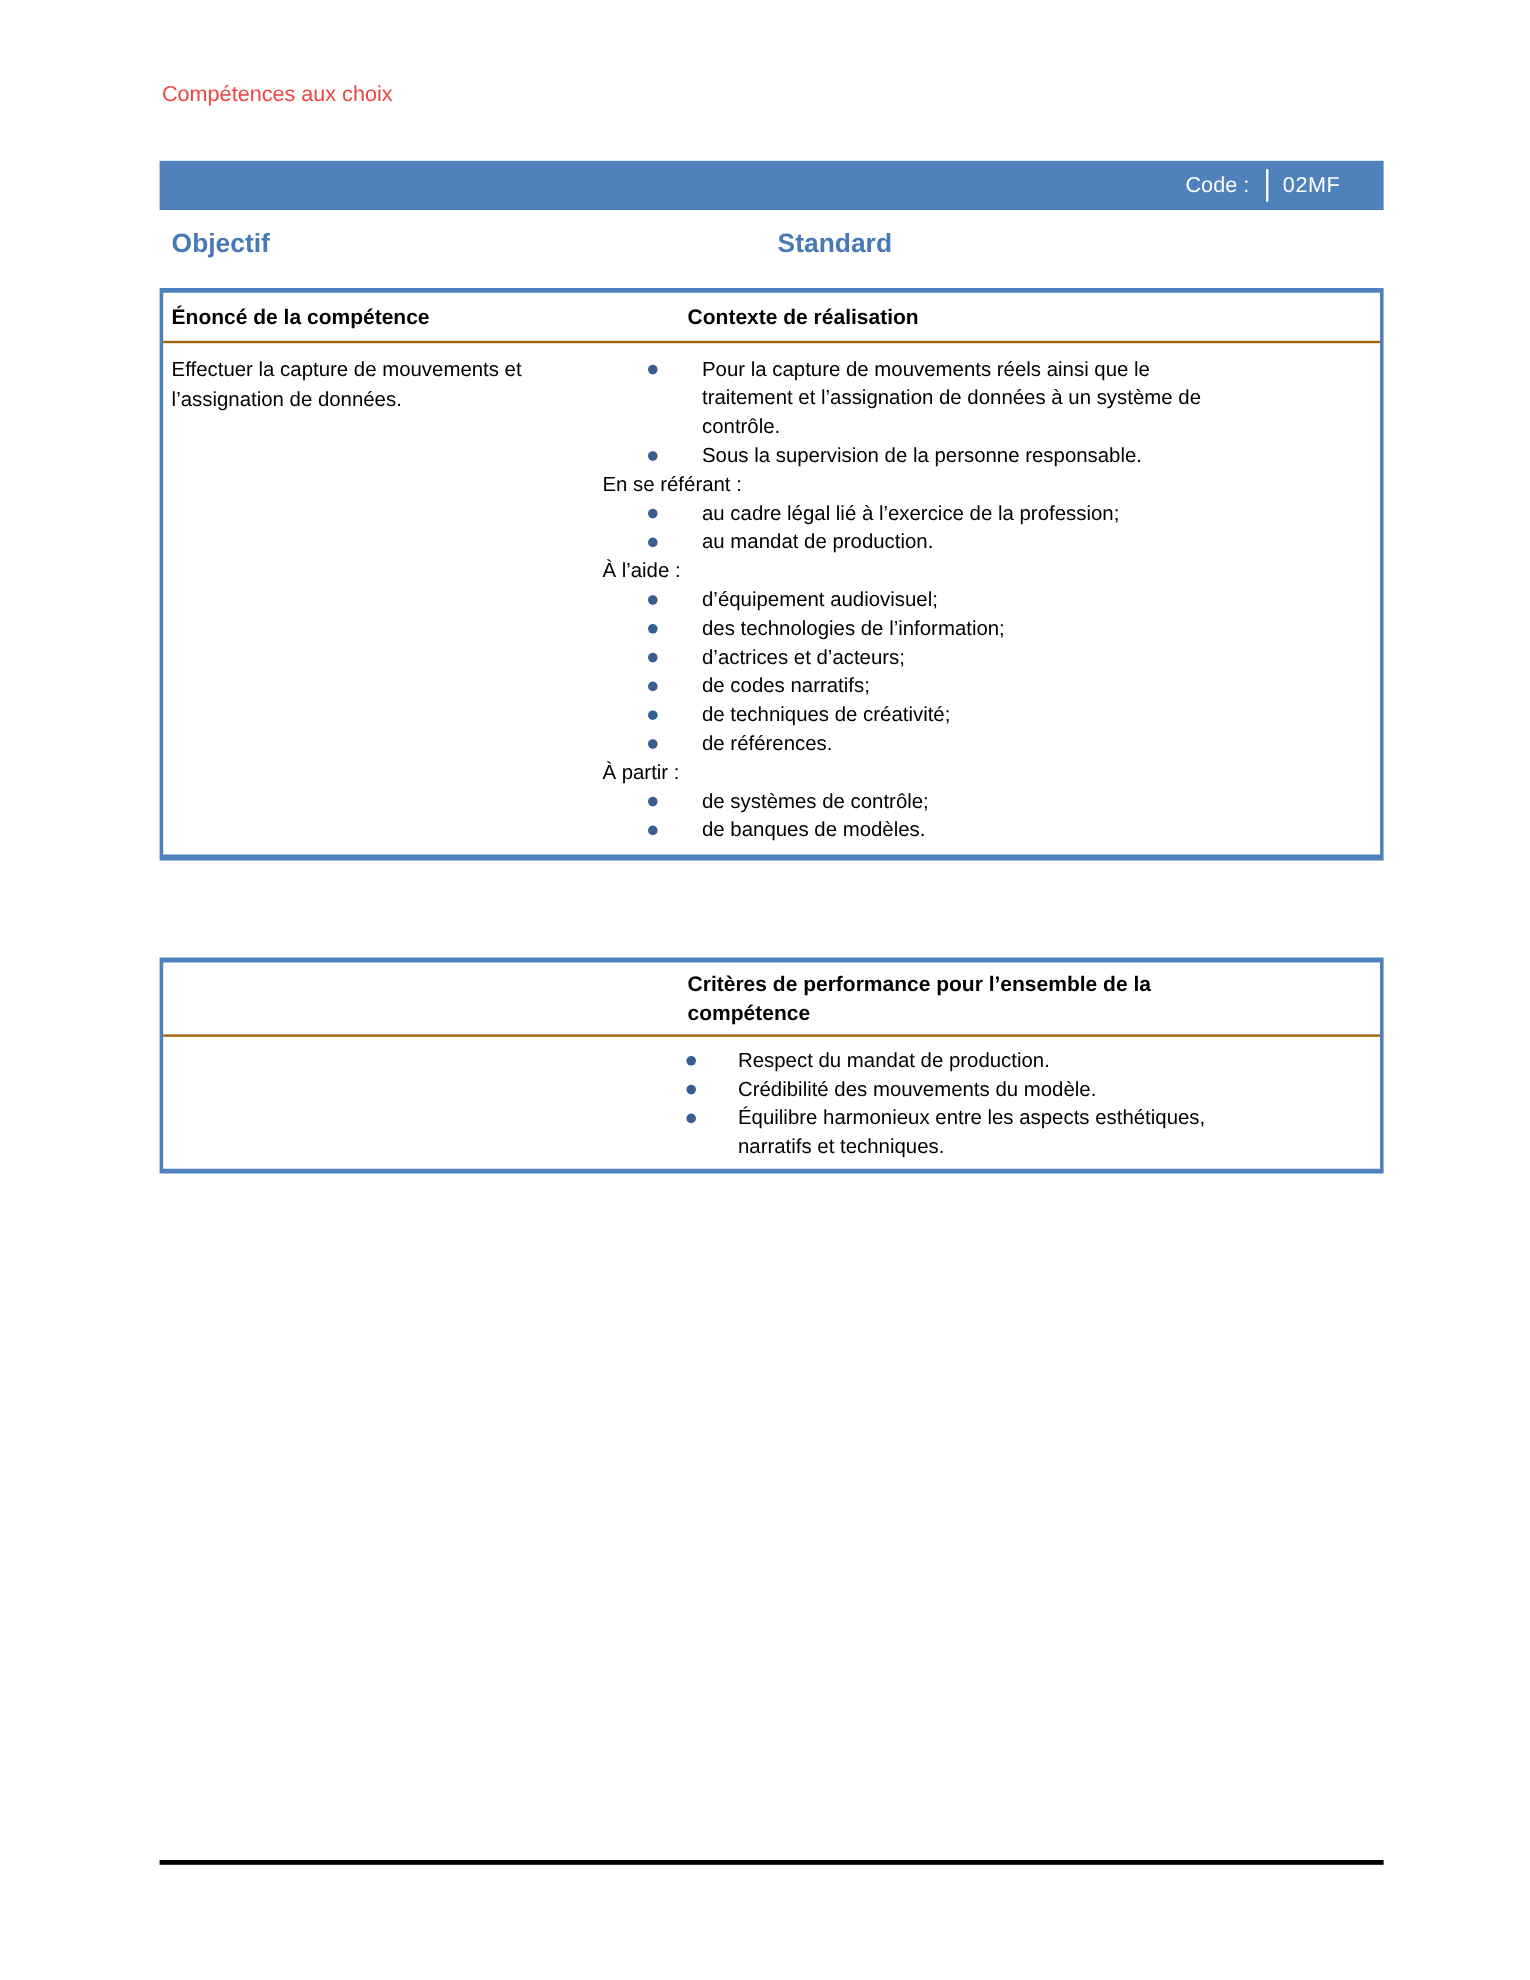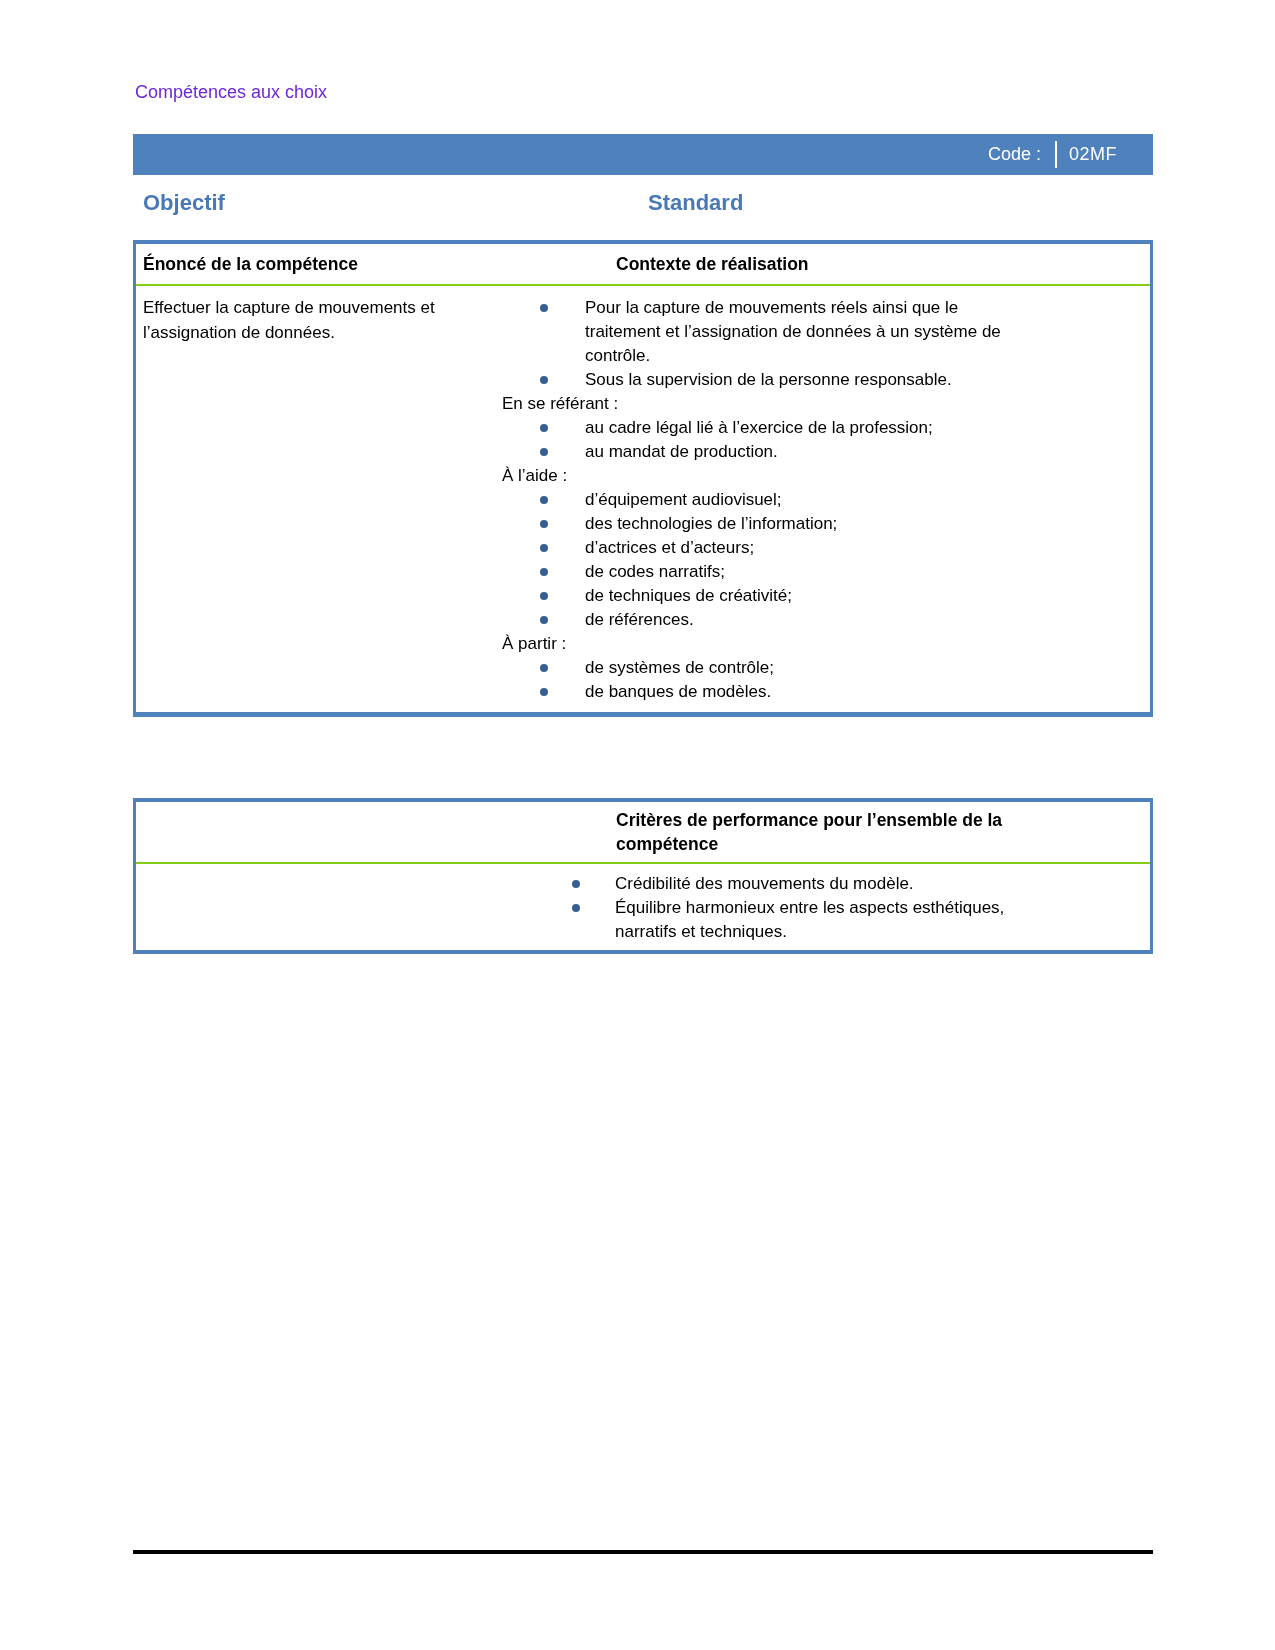--- a/index.html
+++ b/index.html
@@ -4,21 +4,21 @@
 <style>
   html,body{margin:0;padding:0;}
   body{
     width:1275px;height:1650px;background:#ffffff;position:relative;
     font-family:"Liberation Sans","DejaVu Sans",sans-serif;color:#000;
     -webkit-font-smoothing:antialiased;
   }
   .page{position:absolute;inset:0;overflow:hidden;}
 
   
-  .top-label{position:absolute;left:135px;top:82px;font-size:18px;color:#6d28d9;}
+  .top-label{position:absolute;left:135px;top:68px;font-size:18px;color:#ef4444;}
 
   
   .banner{
     position:absolute;left:133px;top:134px;width:1020px;height:41px;
     background:#4f81bd;box-sizing:border-box;
     display:flex;align-items:center;justify-content:flex-end;
     padding-right:36px;color:#fff;font-size:18px;
   }
   .code-sep{width:2px;height:27px;background:#ffffff;margin:0 12px 0 14px;flex:none;}
   .code-value{letter-spacing:0.5px;}
@@ -29,21 +29,21 @@
   .h-std{left:648px;}
 
   
   .tbl{
     position:absolute;left:133px;width:1020px;box-sizing:border-box;
     border:3px solid #4f81bd;border-top-width:4px;background:#fff;
   }
   .tbl1{top:240px;border-bottom-width:5px;}
   .tbl2{top:798px;border-bottom-width:4px;}
   .trow{display:flex;}
-  .thead{border-bottom:2px solid #84cc16;gap:43px;}
+  .thead{border-bottom:2px solid #a16207;}
   .cl{width:366px;flex:none;box-sizing:border-box;}
   .cr{flex:1;box-sizing:border-box;min-width:0;}
   .th-text{display:block;font-weight:bold;font-size:17.5px;line-height:24px;}
   .tbl1 .thead .cl .th-text{padding:8px 8px 8px 7px;}
   .tbl1 .thead .cr .th-text{padding:8px 0 8px 71px;max-width:452px;}
   .tbl2 .thead .cr .th-text{padding:6px 0 6px 71px;max-width:452px;}
   .body-left{font-size:17px;line-height:25px;padding:9px 20px 9px 7px;}
 
   
   .list{padding:10px 0 8px 0;}
@@ -119,20 +119,21 @@
     <div class="trow thead">
       <div class="cl"></div>
       <div class="cr">
         <span class="th-text">Critères de performance pour l’ensemble de la compétence</span>
       </div>
     </div>
     <div class="trow">
       <div class="cl"></div>
       <div class="cr">
         <div class="list t2">
+            <div class="li bullet"><span class="dot"></span><span class="li-text">Respect du mandat de production.</span></div>
             <div class="li bullet"><span class="dot"></span><span class="li-text">Crédibilité des mouvements du modèle.</span></div>
             <div class="li bullet"><span class="dot"></span><span class="li-text">Équilibre harmonieux entre les aspects esthétiques, narratifs et techniques.</span></div>
           </div>
       </div>
     </div>
   </div>
 
   <div class="footer">
     <div class="footer-rule"></div>
   </div>

